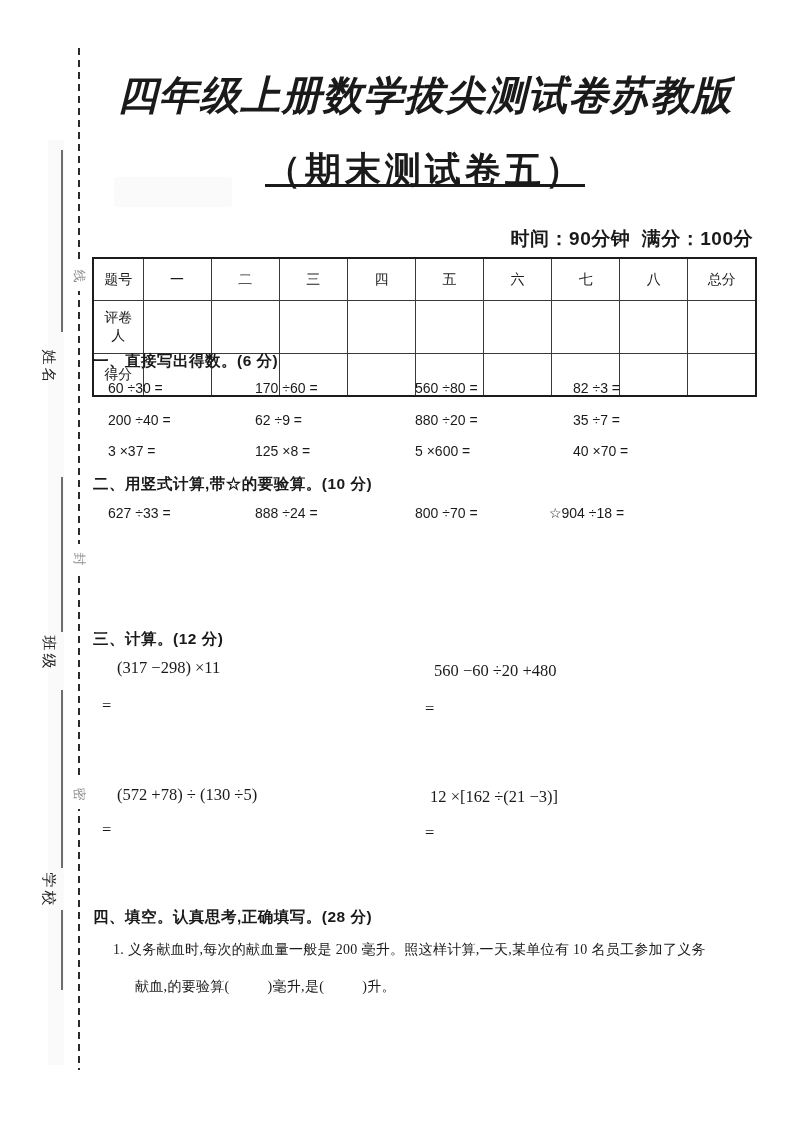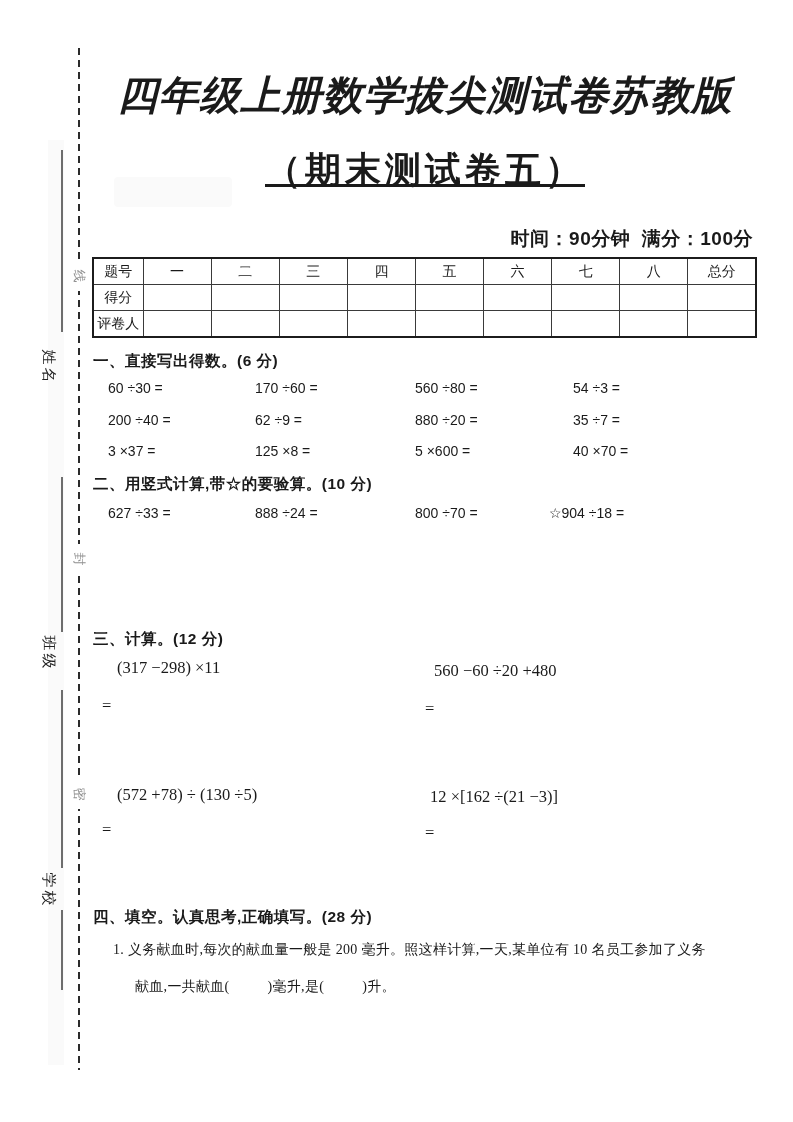--- a/index.html
+++ b/index.html
@@ -38,21 +38,21 @@
   .meta{
     position:absolute;right:40px;top:226px;font-size:19px;font-weight:600;
     letter-spacing:0.5px;white-space:pre;
   }
   
   .score-table{
     position:absolute;left:92px;top:257px;width:665px;border-collapse:collapse;
     table-layout:fixed;font-size:14px;border:2px solid #1c1c1c;
   }
   .score-table td{
-    border:1px solid #3a3a3a;height:25px;text-align:center;padding:0;overflow:hidden;
+    border:1px solid #3a3a3a;height:25px;text-align:center;padding:8px;overflow:hidden;
   }
   .score-table tr.hdr td.f{border-left:1px solid #9a9a9a;}
   .score-table tr.bdy td.f{border-left:1px solid #d0d0d0;}
   
   .sec-heading{
     position:absolute;left:93px;font-weight:bold;font-size:15.5px;letter-spacing:0.5px;white-space:nowrap;
   }
   .prob-row{
     position:absolute;left:108px;width:620px;display:grid;
     font-family:Liberation Sans, sans-serif;font-size:14px;white-space:pre;
@@ -117,52 +117,52 @@
       <td class="f">二</td>
       <td>三</td>
       <td class="f">四</td>
       <td>五</td>
       <td class="f">六</td>
       <td>七</td>
       <td class="f">八</td>
       <td>总分</td>
     </tr>
     <tr class="bdy">
-      <td>得分</td>
+      <td>评卷人</td>
       <td></td>
       <td class="f"></td>
       <td></td>
       <td class="f"></td>
       <td></td>
       <td class="f"></td>
       <td></td>
       <td class="f"></td>
       <td></td>
     </tr>
     <tr class="bdy">
-      <td>评卷人</td>
+      <td>得分</td>
       <td></td>
       <td class="f"></td>
       <td></td>
       <td class="f"></td>
       <td></td>
       <td class="f"></td>
       <td></td>
       <td class="f"></td>
       <td></td>
     </tr>
   </tbody>
     </table>
 
   <div class="sec-heading" style="top:351px">一、直接写出得数。(6 分)</div>
   <div class="prob-row cols-a" style="top:380px">
     <span>60 ÷30 =</span>
     <span>170 ÷60 =</span>
     <span>560 ÷80 =</span>
-    <span>54 ÷3 =</span>
+    <span>82 ÷3 =</span>
   </div>
   <div class="prob-row cols-a" style="top:412px">
     <span>200 ÷40 =</span>
     <span>62 ÷9 =</span>
     <span>880 ÷20 =</span>
     <span>35 ÷7 =</span>
   </div>
   <div class="prob-row cols-a" style="top:443px">
     <span>3 ×37 =</span>
     <span>125 ×8 =</span>
@@ -183,15 +183,15 @@
   <span class="expr" style="left:434px;top:661px">560 −60 ÷20 +480</span>
   <span class="expr" style="left:102px;top:696px">=</span>
   <span class="expr" style="left:425px;top:699px">=</span>
   <span class="expr" style="left:117px;top:785px">(572 +78) ÷ (130 ÷5)</span>
   <span class="expr" style="left:430px;top:787px">12 ×[162 ÷(21 −3)]</span>
   <span class="expr" style="left:102px;top:820px">=</span>
   <span class="expr" style="left:425px;top:823px">=</span>
 
   <div class="sec-heading" style="top:907px">四、填空。认真思考,正确填写。(28 分)</div>
   <div class="fill-line" style="left:113px;top:941px">1. 义务献血时,每次的献血量一般是 200 毫升。照这样计算,一天,某单位有 10 名员工参加了义务</div>
-  <div class="fill-line" style="left:135px;top:978px">献血,一共献血(          )毫升,是(          )升。</div>
+  <div class="fill-line" style="left:135px;top:978px">献血,的要验算(          )毫升,是(          )升。</div>
 
 </div>
 
 </body></html>

